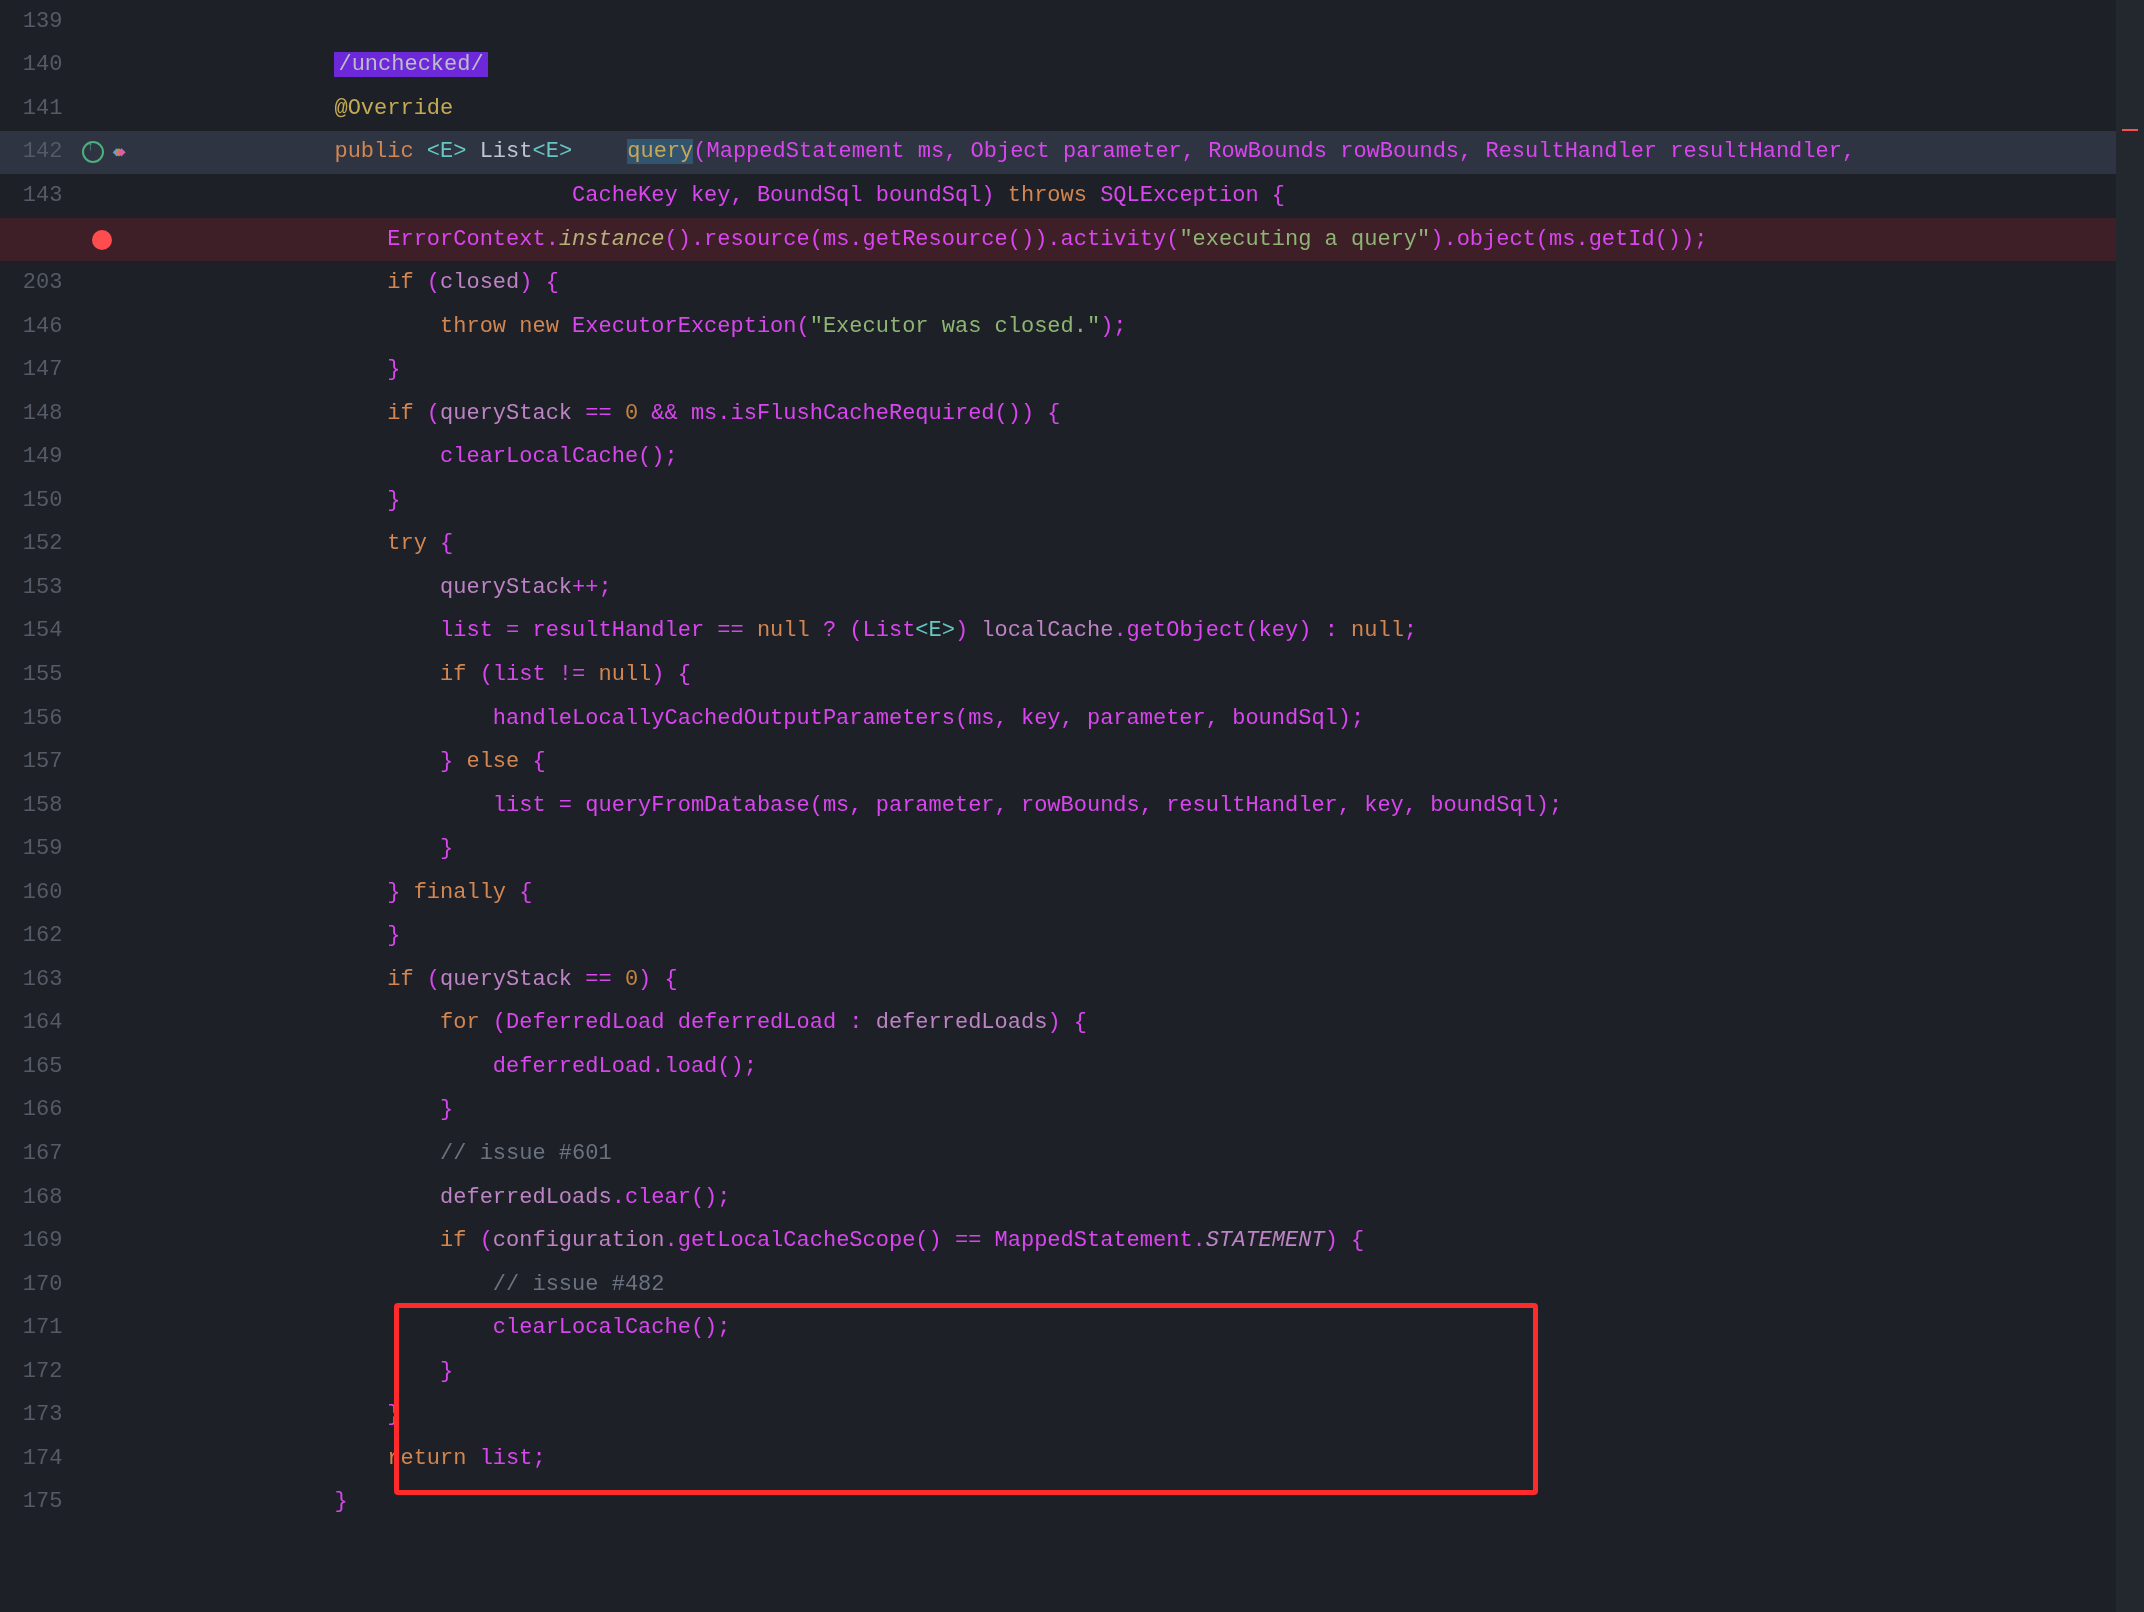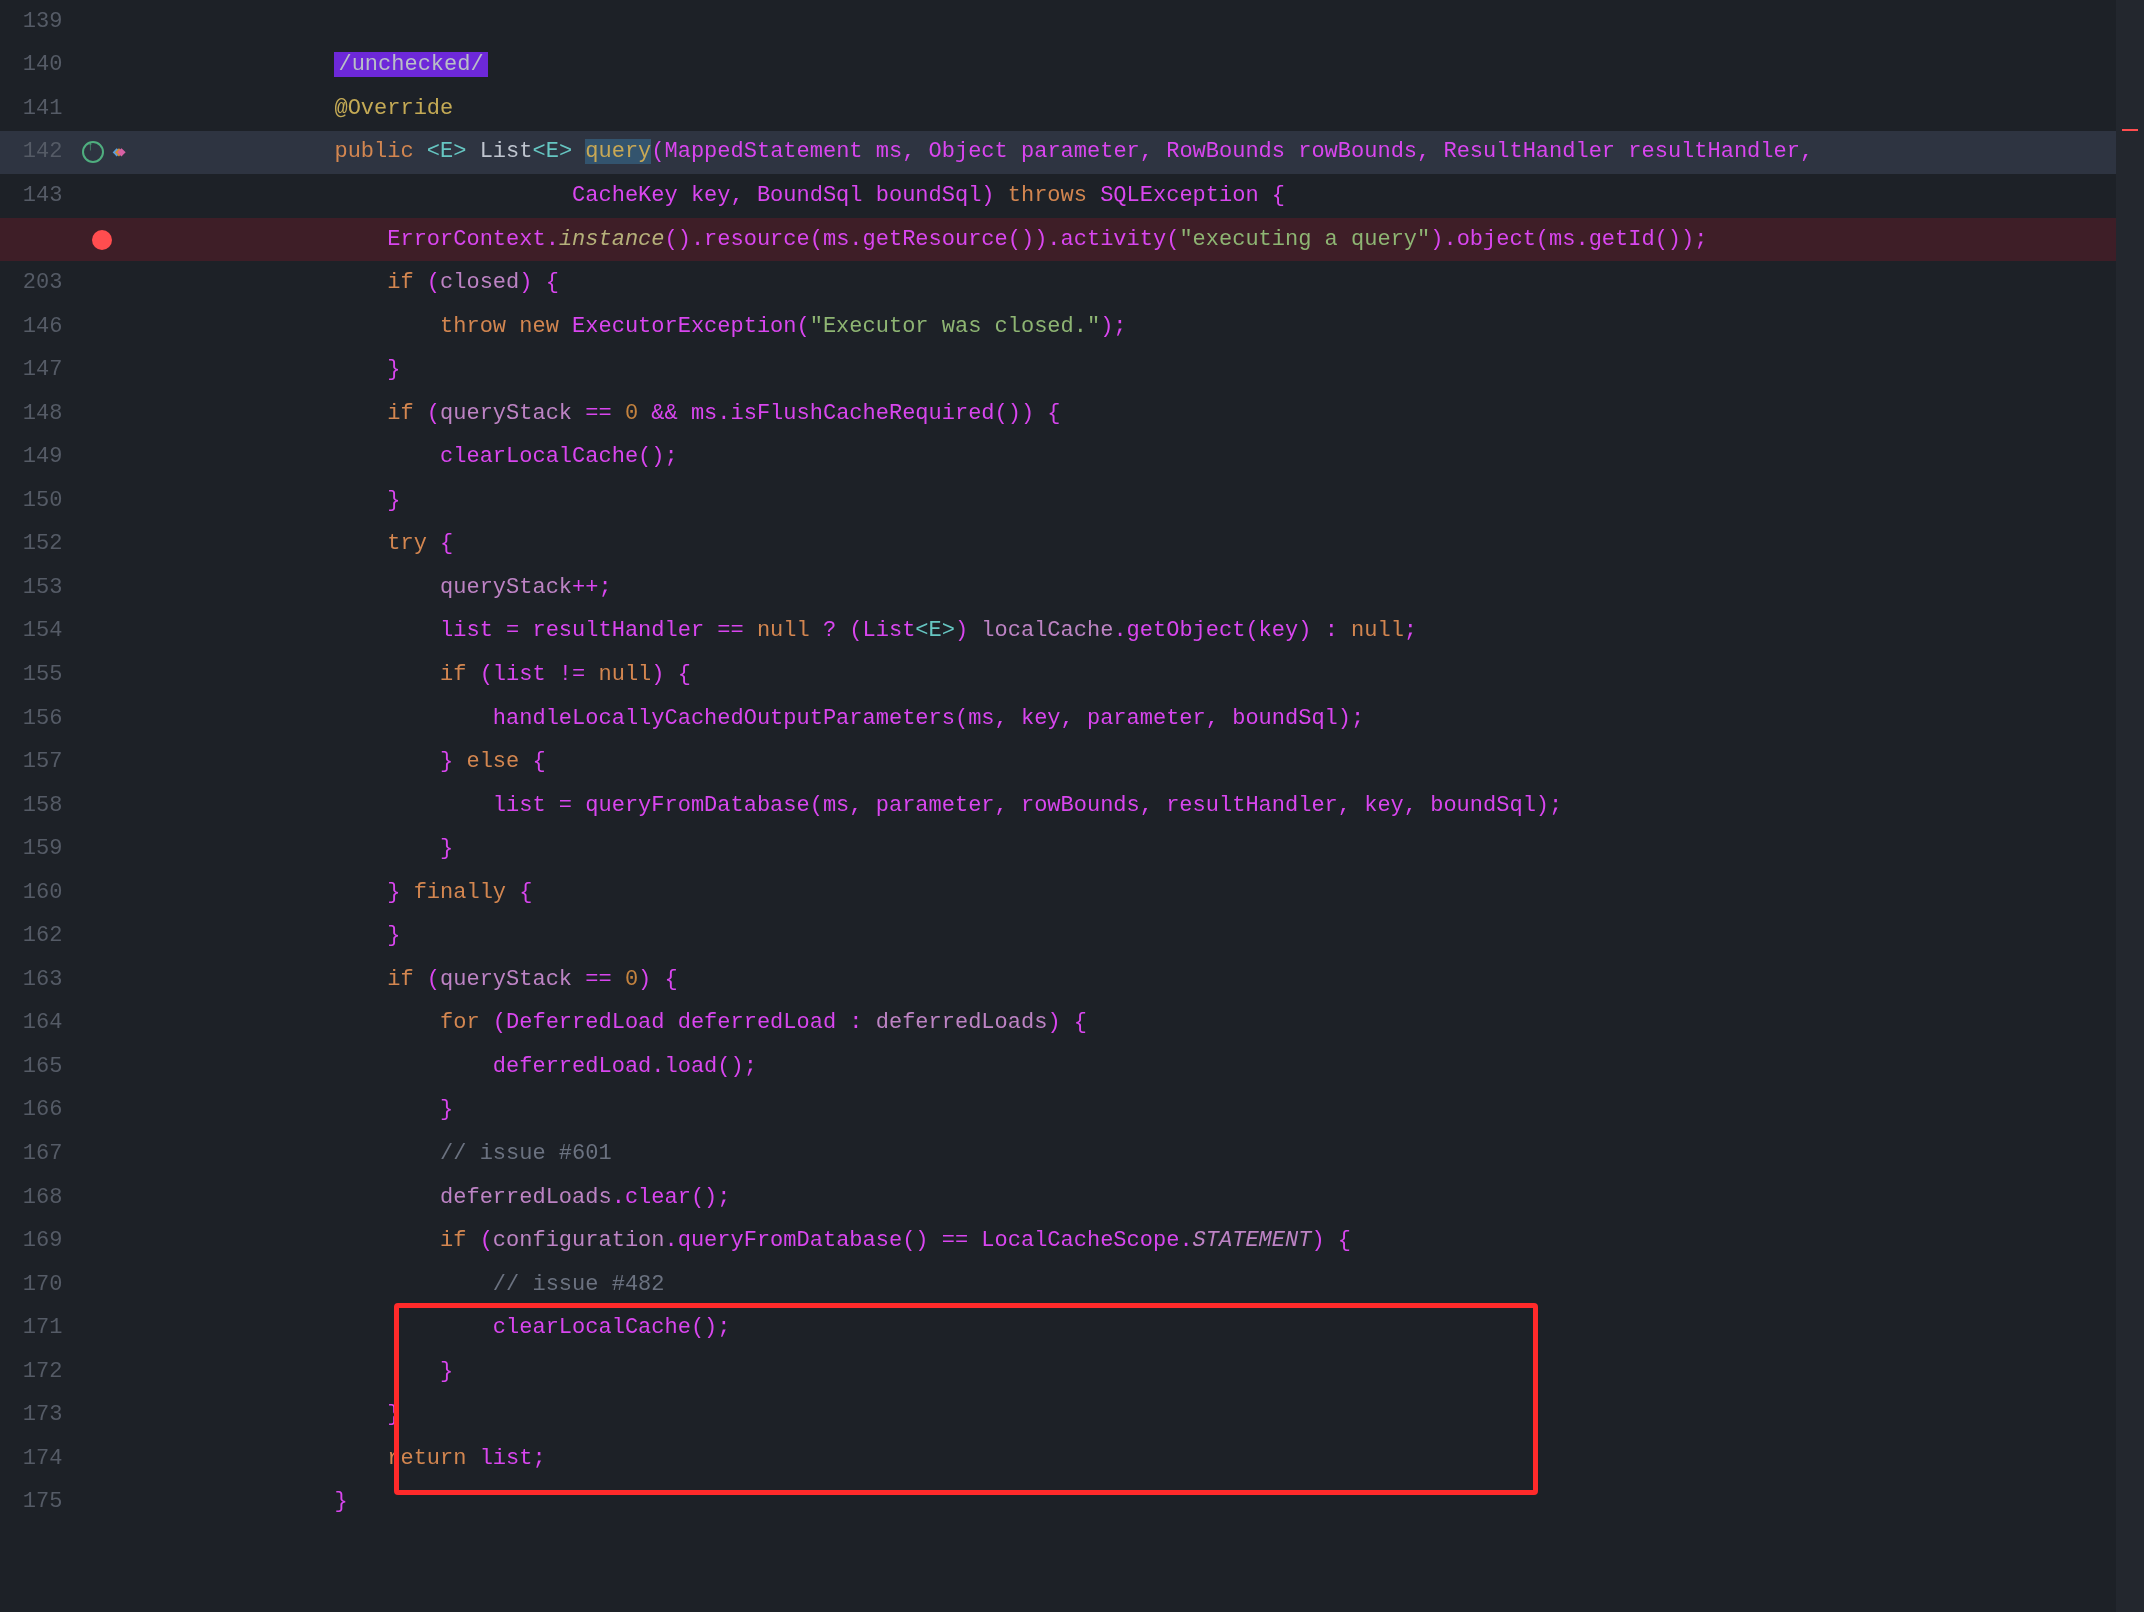--- a/index.html
+++ b/index.html
@@ -108,20 +108,21 @@
 
   
   .chip {
     background: #6d28d9;
     color: #b9bec7;
     padding: 0 4px;
   }
   .sel-bg {
     background: #33546e;
     padding: 0;
+    margin-left: 42px;
   }
 
   
   .red-box {
     position: absolute;
     border: 5px solid #ff2a2a;
     border-radius: 4px;
     z-index: 5;
     pointer-events: none;
   }
@@ -315,21 +316,21 @@
     <div class="content"><span class="content-inner">                    <span class="c-cmt">// issue #601</span></span></div>
   </div>
 
   <div class="line">
     <div class="gutter"><span class="lineno">168</span><span class="marks"></span></div>
     <div class="content"><span class="content-inner">                    <span class="c-prop">deferredLoads</span><span class="c-op">.clear();</span></span></div>
   </div>
 
   <div class="line">
     <div class="gutter"><span class="lineno">169</span><span class="marks"></span></div>
-    <div class="content"><span class="content-inner">                    <span class="c-kw">if</span><span class="c-op"> (</span><span class="c-prop">configuration</span><span class="c-op">.queryFromDatabase() == LocalCacheScope.</span><span class="c-ital" style="color:#bd83c4;">STATEMENT</span><span class="c-op">) {</span></span></div>
+    <div class="content"><span class="content-inner">                    <span class="c-kw">if</span><span class="c-op"> (</span><span class="c-prop">configuration</span><span class="c-op">.getLocalCacheScope() == MappedStatement.</span><span class="c-ital" style="color:#bd83c4;">STATEMENT</span><span class="c-op">) {</span></span></div>
   </div>
 
   <div class="line">
     <div class="gutter"><span class="lineno">170</span><span class="marks"></span></div>
     <div class="content"><span class="content-inner">                        <span class="c-cmt">// issue #482</span></span></div>
   </div>
 
   <div class="line">
     <div class="gutter"><span class="lineno">171</span><span class="marks"></span></div>
     <div class="content"><span class="content-inner">                        <span class="c-op">clearLocalCache();</span></span></div>

